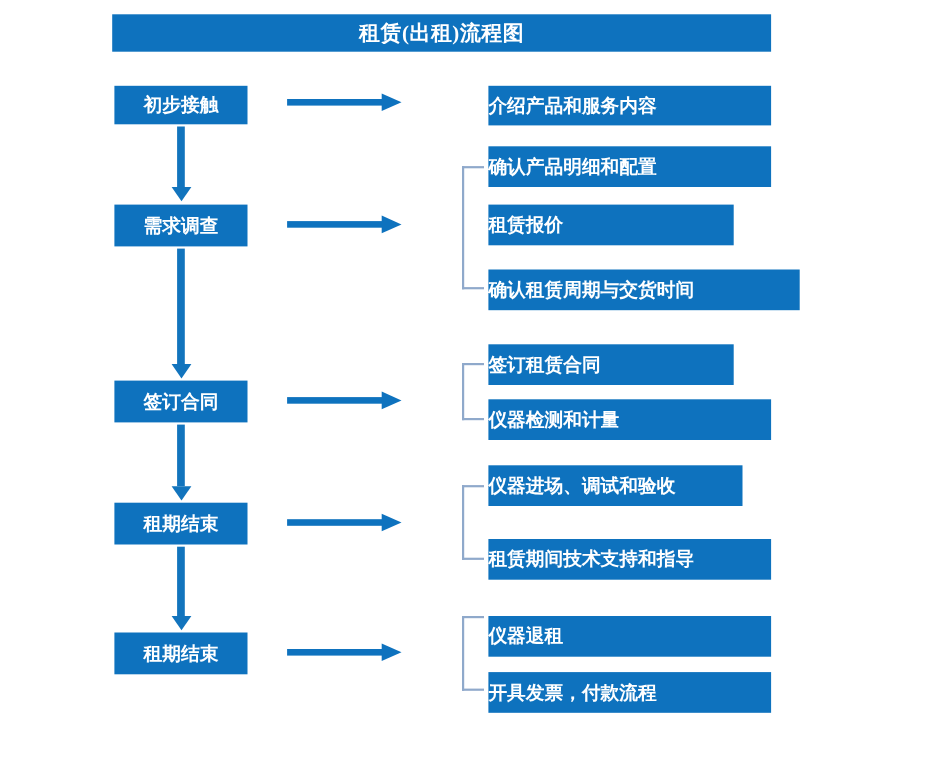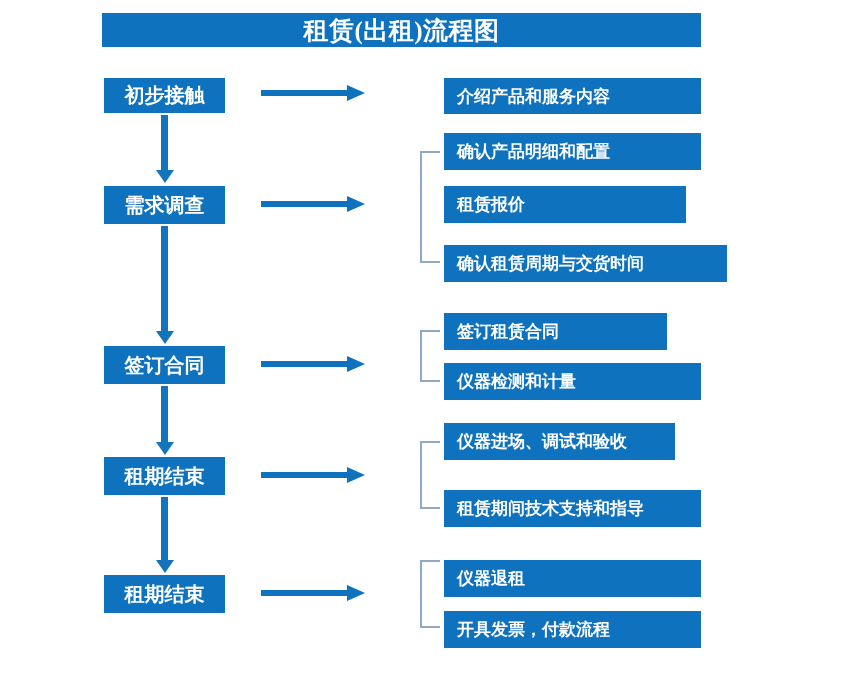--- a/index.html
+++ b/index.html
@@ -23,21 +23,21 @@
 
   
   .title-bar {
     position: absolute;
     left: 102px;
     top: 13px;
     width: 599px;
     height: 34px;
     background: #0E72BE;
     color: #ffffff;
-    font-size: 25px;
+    font-size: 19px;
     font-weight: bold;
     display: flex;
     align-items: center;
     justify-content: center;
     letter-spacing: 0.5px;
   }
 
   
   .box {
     position: absolute;
@@ -45,30 +45,29 @@
     color: #ffffff;
     font-weight: bold;
     display: flex;
     align-items: center;
     box-sizing: border-box;
   }
   .box-left {
     left: 104px;
     width: 121px;
     height: 35px;
-    font-size: 20px;
+    font-size: 17px;
     justify-content: center;
   }
   .box-right {
     left: 444px;
     width: 257px;
     height: 36px;
     font-size: 17px;
     justify-content: flex-start;
-    padding-left: 13px;
   }
 
   
   .arrow-h {
     position: absolute;
     height: 16px;
     left: 261px;
     width: 104px;
   }
   .arrow-h .shaft {
@@ -153,21 +152,21 @@
         <div class="head"></div>
       </div>
       <div class="box box-right" style="left: 444px; top: 78px; width: 257px; height: 36px;">介绍产品和服务内容</div>
       <div class="box box-left" style="left: 104px; top: 186px; width: 121px; height: 38px;">需求调查</div>
       <div class="arrow-h" style="left: 261px; top: 196px;">
         <div class="shaft"></div>
         <div class="head"></div>
       </div>
       <div class="bracket" style="top: 151px; height: 112px;"></div>
       <div class="box box-right" style="left: 444px; top: 133px; width: 257px; height: 37px;">确认产品明细和配置</div>
-      <div class="box box-right" style="left: 444px; top: 186px; width: 242px; height: 37px;">租赁报价</div>
+      <div class="box box-right" style="left: 444px; top: 186px; width: 223px; height: 37px;">租赁报价</div>
       <div class="box box-right" style="left: 444px; top: 245px; width: 283px; height: 37px;">确认租赁周期与交货时间</div>
       <div class="box box-left" style="left: 104px; top: 346px; width: 121px; height: 38px;">签订合同</div>
       <div class="arrow-h" style="left: 261px; top: 356px;">
         <div class="shaft"></div>
         <div class="head"></div>
       </div>
       <div class="bracket" style="top: 330px; height: 52px;"></div>
       <div class="box box-right" style="left: 444px; top: 313px; width: 223px; height: 37px;">签订租赁合同</div>
       <div class="box box-right" style="left: 444px; top: 363px; width: 257px; height: 37px;">仪器检测和计量</div>
       <div class="box box-left" style="left: 104px; top: 457px; width: 121px; height: 38px;">租期结束</div>

